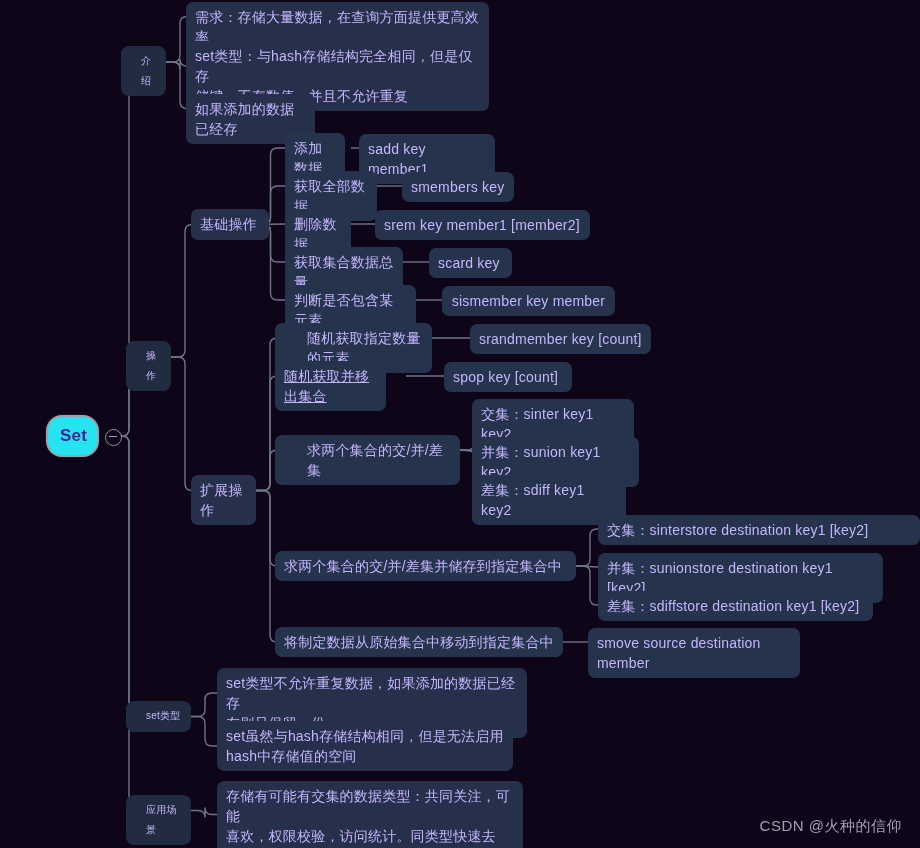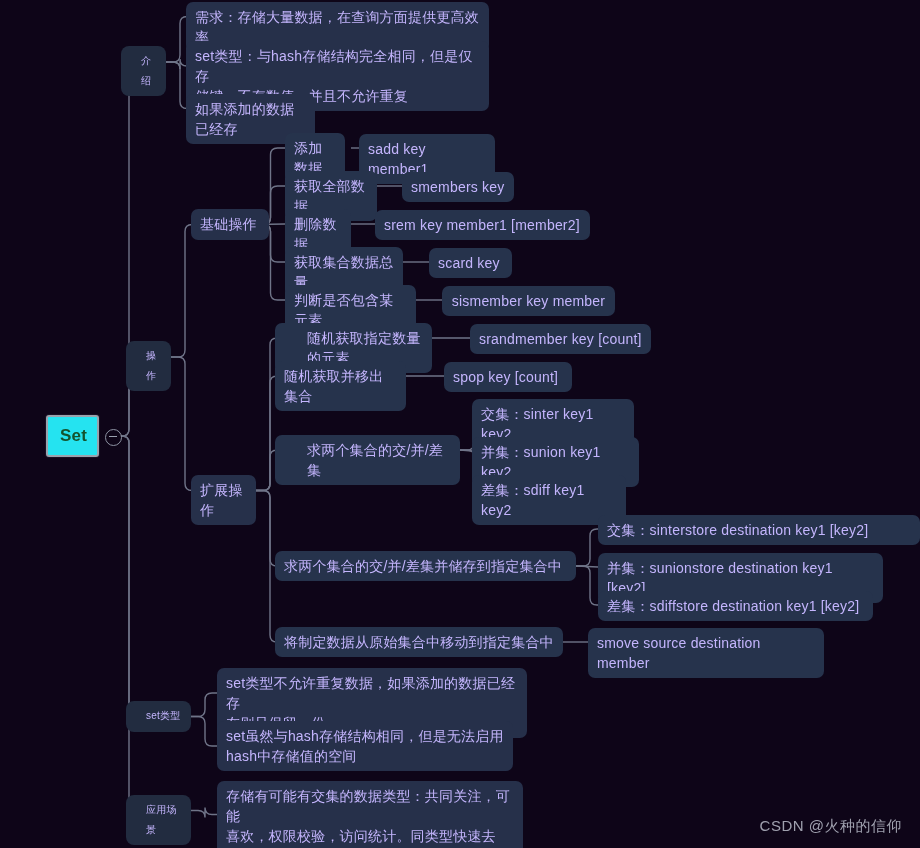--- a/index.html
+++ b/index.html
@@ -20,23 +20,23 @@
     color:#c4b5fd;
     border-radius:7px;
     padding:5px 9px;
     font-size:14px;
     line-height:20px;
     letter-spacing:0.2px;
     white-space:pre-line;
   }
   .node.lvl1{
     background:#25E3F0;
-    color:#14532d;
+    color:#4c1d95;
     border:2px solid #9aa3ad;
-    border-radius:3px;
+    border-radius:16px;
     font-size:17px;
     font-weight:bold;
     line-height:22px;
     padding:8px 12px;
     text-align:center;
     box-shadow:0 0 0 1px rgba(255,255,255,.05);
   }
   .node.lvl2{
     background:#222c40;
     font-size:10px;
@@ -126,32 +126,32 @@
       <div class="node cmd" style="left: 402px; top: 172px; width: 112px; min-height: 28px;">smembers key</div>
       <div class="node cmd" style="left: 285px; top: 209px; width: 66px; min-height: 30px;">删除数据</div>
       <div class="node cmd" style="left: 375px; top: 210px; width: 215px; min-height: 28px;">srem key member1 [member2]</div>
       <div class="node cmd" style="left: 285px; top: 247px; width: 118px; min-height: 30px;">获取集合数据总量</div>
       <div class="node cmd" style="left: 429px; top: 248px; width: 83px; min-height: 28px;">scard key</div>
       <div class="node cmd" style="left: 285px; top: 285px; width: 131px; min-height: 30px;">判断是否包含某元素</div>
       <div class="node cmd" style="left: 442px; top: 286px; width: 173px; min-height: 28px; text-align: center;">sismember key member</div>
       <div class="node wide" style="left: 191px; top: 475px; width: 65px; min-height: 31px;">扩展操作</div>
       <div class="node cmd" style="left: 275px; top: 323px; width: 157px; min-height: 30px; padding-left: 32px;">随机获取指定数量的元素</div>
       <div class="node cmd" style="left: 470px; top: 324px; width: 181px; min-height: 28px;">srandmember key [count]</div>
-      <div class="node cmd" style="left: 275px; top: 361px; width: 131px; min-height: 30px;">随机获取并移出集合</div>
+      <div class="node cmd" style="left: 275px; top: 361px; width: 111px; min-height: 30px; text-decoration: underline;">随机获取并移出集合</div>
       <div class="node cmd" style="left: 444px; top: 362px; width: 128px; min-height: 28px;">spop key [count]</div>
       <div class="node cmd" style="left: 275px; top: 435px; width: 185px; min-height: 30px; padding-left: 32px;">求两个集合的交/并/差集</div>
       <div class="node cmd" style="left: 472px; top: 399px; width: 162px; min-height: 28px;">交集：sinter key1 key2</div>
       <div class="node cmd" style="left: 472px; top: 437px; width: 167px; min-height: 28px;">并集：sunion key1 key2</div>
       <div class="node cmd" style="left: 472px; top: 475px; width: 154px; min-height: 28px;">差集：sdiff key1 key2</div>
       <div class="node cmd" style="left: 275px; top: 551px; width: 301px; min-height: 30px;">求两个集合的交/并/差集并储存到指定集合中</div>
       <div class="node cmd" style="left: 598px; top: 515px; width: 322px; min-height: 28px;">交集：sinterstore destination key1 [key2]</div>
       <div class="node cmd" style="left: 598px; top: 553px; width: 285px; min-height: 28px;">并集：sunionstore destination key1 [key2]</div>
       <div class="node cmd" style="left: 598px; top: 591px; width: 275px; min-height: 28px;">差集：sdiffstore destination key1 [key2]</div>
       <div class="node cmd" style="left: 275px; top: 627px; width: 288px; min-height: 30px;">将制定数据从原始集合中移动到指定集合中</div>
-      <div class="node cmd" style="left: 588px; top: 628px; width: 236px; min-height: 28px;">smove source destination member</div>
+      <div class="node cmd" style="left: 588px; top: 628px; width: 212px; min-height: 28px;">smove source destination member</div>
       <div class="node lvl2" style="left: 126px; top: 701px; width: 65px; min-height: 31px;">set类型</div>
       <div class="node wide" style="left: 217px; top: 668px; width: 310px; min-height: 50px;">set类型不允许重复数据，如果添加的数据已经存
 在则只保留一份</div>
       <div class="node wide" style="left: 217px; top: 721px; width: 296px; min-height: 50px;">set虽然与hash存储结构相同，但是无法启用
 hash中存储值的空间</div>
       <div class="node lvl2" style="left: 126px; top: 795px; width: 65px; min-height: 31px;">应用场景</div>
       <div class="node wide" style="left: 217px; top: 781px; width: 306px; min-height: 67px;">存储有可能有交集的数据类型：共同关注，可能
 喜欢，权限校验，访问统计。同类型快速去重，
 黑名单，白名单</div>
     </div>

